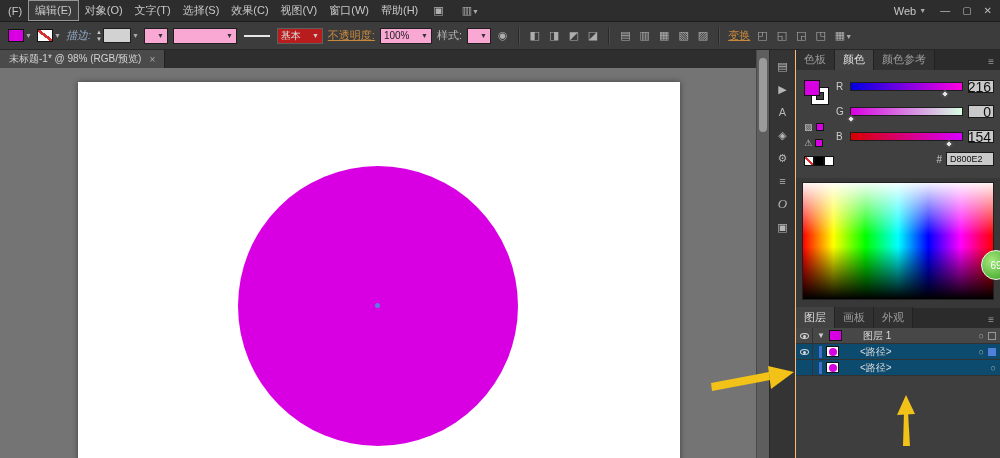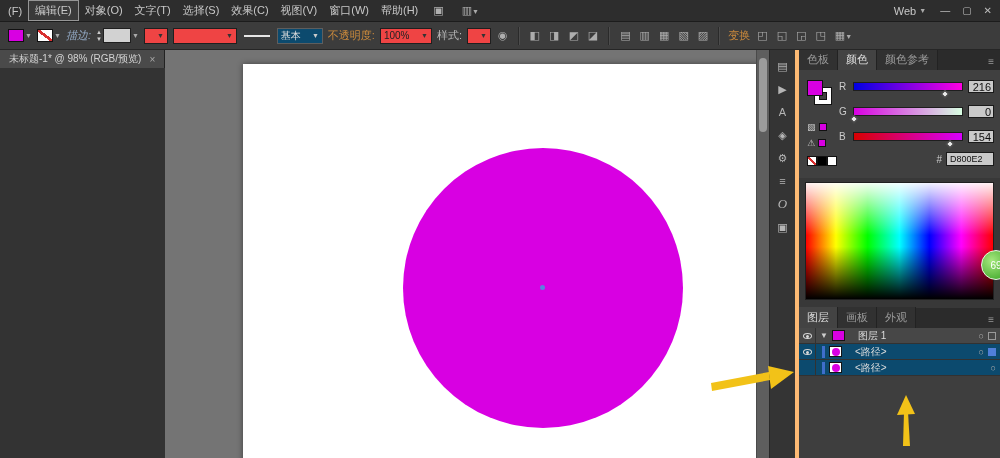--- a/index.html
+++ b/index.html
@@ -21,59 +21,59 @@
   
   .controlbar { position:absolute; top:22px; left:0; right:0; height:28px; background:#3c3c3c;
                 border-bottom:1px solid #262626; display:flex; align-items:center; gap:5px; padding:0 8px;
                 font-size:11px; z-index:3; }
   .swatch-wrap { display:flex; align-items:center; gap:1px; }
   .fill-swatch { width:16px; height:13px; border:1px solid #111; display:inline-block; }
   .stroke-swatch { width:16px; height:13px; border:1px solid #111; display:inline-block;
                    background:linear-gradient(to top right,#fff 42%,#d83030 42%,#d83030 58%,#fff 58%); }
   .cb-label { color:#b8b8b8; white-space:nowrap; }
   .cb-label.link { color:#93aac6;font-style:italic; }
-  .cb-label.orange { color:#c9893c; }
+  .cb-label.orange { color:#c9893c;text-decoration:underline; }
   .stepper { display:flex; align-items:center; height:16px; gap:1px; }
   .step-arrows { display:flex; flex-direction:column; font-size:6px; line-height:1.1; color:#ccc; }
   .field { width:28px; height:15px; background:#d2d2d2; border:1px solid #1f1f1f; }
-  .dd { height:16px; background:#ef4444; border:1px solid #1f1f1f; display:flex; align-items:center;
+  .dd { height:16px; background:#f9a8d4; border:1px solid #1f1f1f; display:flex; align-items:center;
         justify-content:space-between; padding:0 3px; color:#222; font-size:10px; }
   .dd .caret { color:#333; }
-  .dd.dark { background:#0c4a6e; color:#ddd; border-color:#5e5e5e;font-family:Liberation Serif, serif; }
+  .dd.dark { background:#b91c1c; color:#ddd; border-color:#5e5e5e;font-family:Liberation Serif, serif; }
   .dd.dark .caret { color:#ccc; }
   .dd.w24 { width:24px; justify-content:flex-end; }
   .dd.w64 { width:64px; justify-content:flex-end; }
   .dd.w46 { width:46px; }
   .dd.w52 { width:52px; }
   .line-sample { width:26px; height:2px; background:#e6e6e6; margin:0 2px; }
   .icon-btn { color:#adadad; font-size:11px; padding:0 2px; white-space:nowrap; }
   .sep { width:0; height:18px; border-left:1px solid #2a2a2a; border-right:1px solid #4c4c4c; margin:0 3px; }
 
   
   .main { position:absolute; top:50px; left:0; right:0; bottom:0; display:flex; }
-  .left-col { flex:1; display:flex; flex-direction:row; min-width:0; }
+  .left-col { flex:1; display:flex; flex-direction:column; min-width:0; }
   .tabbar { height:18px; background:#2e2e2e; display:flex; align-items:stretch; }
   .doc-tab { background:#4a4a4a; display:flex; align-items:center; gap:8px; padding:0 9px; font-size:10px; color:#d2d2d2; border-right:1px solid #222; }
   .tab-close { color:#a8a8a8; font-size:10px; }
   .canvas { flex:1; position:relative; background:#747474; overflow:hidden; }
   .artboard { position:absolute; left:78px; top:14px; width:602px; height:400px; background:#fff;
               box-shadow:0 0 6px rgba(0,0,0,.45); }
   .circle { position:absolute; left:238px; top:98px; width:280px; height:280px; border-radius:50%; }
   .center-dot { position:absolute; left:375px; top:235px; width:5px; height:5px; background:#5b7fe0; border-radius:50%; }
 
   .vscroll { width:13px; background:#5e5e5e; border-left:1px solid #4a4a4a; position:relative; }
   .vthumb { position:absolute; left:2px; right:2px; top:8px; height:74px; background:#9b9b9b; border-radius:4px; }
 
   .dock { width:26px; background:#343434; border-left:1px solid #282828; display:flex; flex-direction:column;
           align-items:center; padding-top:8px; gap:7px; }
   .dock-icon { width:20px; height:16px; display:flex; align-items:center; justify-content:center; color:#b5b5b5; font-size:11px; }
   .dock-icon.serif { font-family:"Liberation Serif","DejaVu Serif",serif; font-style:italic; font-size:13px; }
 
   
-  .panels { width:205px; background:#383838; display:flex; flex-direction:column; border-left:4px solid #fdba74; }
+  .panels { width:205px; background:#383838; display:flex; flex-direction:column; border-left:1px solid #fdba74; }
   .ptabs { height:20px; background:#2b2b2b; display:flex; align-items:flex-end; font-size:11px; }
   .ptab { padding:3px 8px; color:#9a9a9a; background:#313131; border-right:1px solid #222; white-space:nowrap; }
   .ptab.active { background:#434343; color:#ddd; }
   .pmenu { margin-left:auto; color:#999; padding:0 6px 3px 0; font-size:10px; }
 
   .color-content { height:108px; background:#404040; display:flex; padding:4px 6px 0 6px; }
   .proxy-col { width:34px; position:relative; }
   .proxy-stroke { position:absolute; left:10px; top:14px; width:16px; height:16px; border:4px solid #fff;
                   box-shadow:0 0 0 1px #111, inset 0 0 0 1px #111; }
   .proxy-fill { position:absolute; left:2px; top:6px; width:16px; height:16px; border:1px solid #111; z-index:2; }
@@ -87,21 +87,21 @@
   .sw.black { background:#000; } .sw.white { background:#fff; }
 
   .sliders { flex:1; display:flex; flex-direction:column; }
   .srow { display:flex; align-items:center; gap:5px; height:25px; font-size:10px; color:#ccc; }
   .slabel { width:9px; }
   .track { flex:1; height:9px; border:1px solid #1e1e1e; position:relative; }
   .track.r { background:linear-gradient(to right,#0000e2,#ff00e2); }
   .track.g { background:linear-gradient(to right,#d800e2,#d8ffe2); }
   .track.b { background:linear-gradient(to right,#d80000,#d800ff); }
   .thumb { position:absolute; top:8px; width:6px; height:6px; background:#e8e8e8; border:1px solid #222; transform:rotate(45deg); }
-  .sval { width:26px; height:13px; background:#c9c9c9; border:1px solid #1a1a1a; color:#111; font-size:11px;
+  .sval { width:26px; height:13px; background:#c9c9c9; border:1px solid #1a1a1a; color:#111; font-size:14px;
           display:flex; align-items:center; justify-content:flex-end; padding:0 2px; }
   .hexrow { display:flex; align-items:center; justify-content:flex-end; gap:4px; height:20px; font-size:10px; color:#ccc; }
   .hexbox { width:48px; height:14px; background:#c9c9c9; border:1px solid #1a1a1a; color:#111; font-size:9px;
             display:flex; align-items:center; padding:0 3px; }
 
   .spectrum { height:118px; margin:4px 6px 8px 6px; border:1px solid #202020;
     background:
       linear-gradient(to bottom, rgba(255,255,255,.95) 0%, rgba(255,255,255,0) 45%, rgba(0,0,0,0) 55%, #000 100%),
       linear-gradient(to right,#f00 0%,#ff0 16%,#0f0 33%,#0ff 50%,#00f 66%,#f0f 83%,#f00 100%); }
 
@@ -110,21 +110,21 @@
   .lrow { height:16px; display:flex; align-items:center; border-bottom:1px solid #323232; font-size:10px; color:#ddd; background:#0c4a6e; }
   .lrow.sel { background:#474747; }
   .eye-cell { width:17px; height:100%; border-right:1px solid #323232; display:flex; align-items:center; justify-content:center; }
   .eye { width:9px; height:6px; border:1px solid #d8d8d8; border-radius:50%; position:relative; }
   .eye::after { content:""; position:absolute; left:2px; top:1px; width:3px; height:3px; background:#d8d8d8; border-radius:50%; }
   .bluebar { width:3px; height:12px; background:#3f6ecb; margin-left:6px; }
   .expand { font-size:8px; color:#ccc; margin-left:4px; }
   .lthumb { width:13px; height:11px; border:1px solid #141414; background:#fff; margin-left:4px;
             display:flex; align-items:center; justify-content:center; flex:none; }
   .dotfill { width:8px; height:8px; border-radius:50%; }
-  .lname { margin-left:13px; flex:1; white-space:nowrap; overflow:hidden; }
+  .lname { margin-left:21px; flex:1; white-space:nowrap; overflow:hidden; }
   .ltarget { color:#aaa; font-size:9px; margin-right:4px; }
   .lsq { width:8px; height:8px; margin-right:4px; flex:none; }
   .lsq.fillblue { background:#4f7fd9; }
   .lsq.outline { border:1px solid #999; }
 
   .badge { position:absolute; left:981px; top:250px; width:30px; height:30px; border-radius:50%;
            background:radial-gradient(circle at 35% 35%, #a6e87e, #53b43a 70%, #3d8f2a);
            border:1px solid #e9f7e2; color:#fff; font-size:10px; display:flex; align-items:center;
            justify-content:center; z-index:5; }
   .annot { position:absolute; left:0; top:0; z-index:6; pointer-events:none; }

